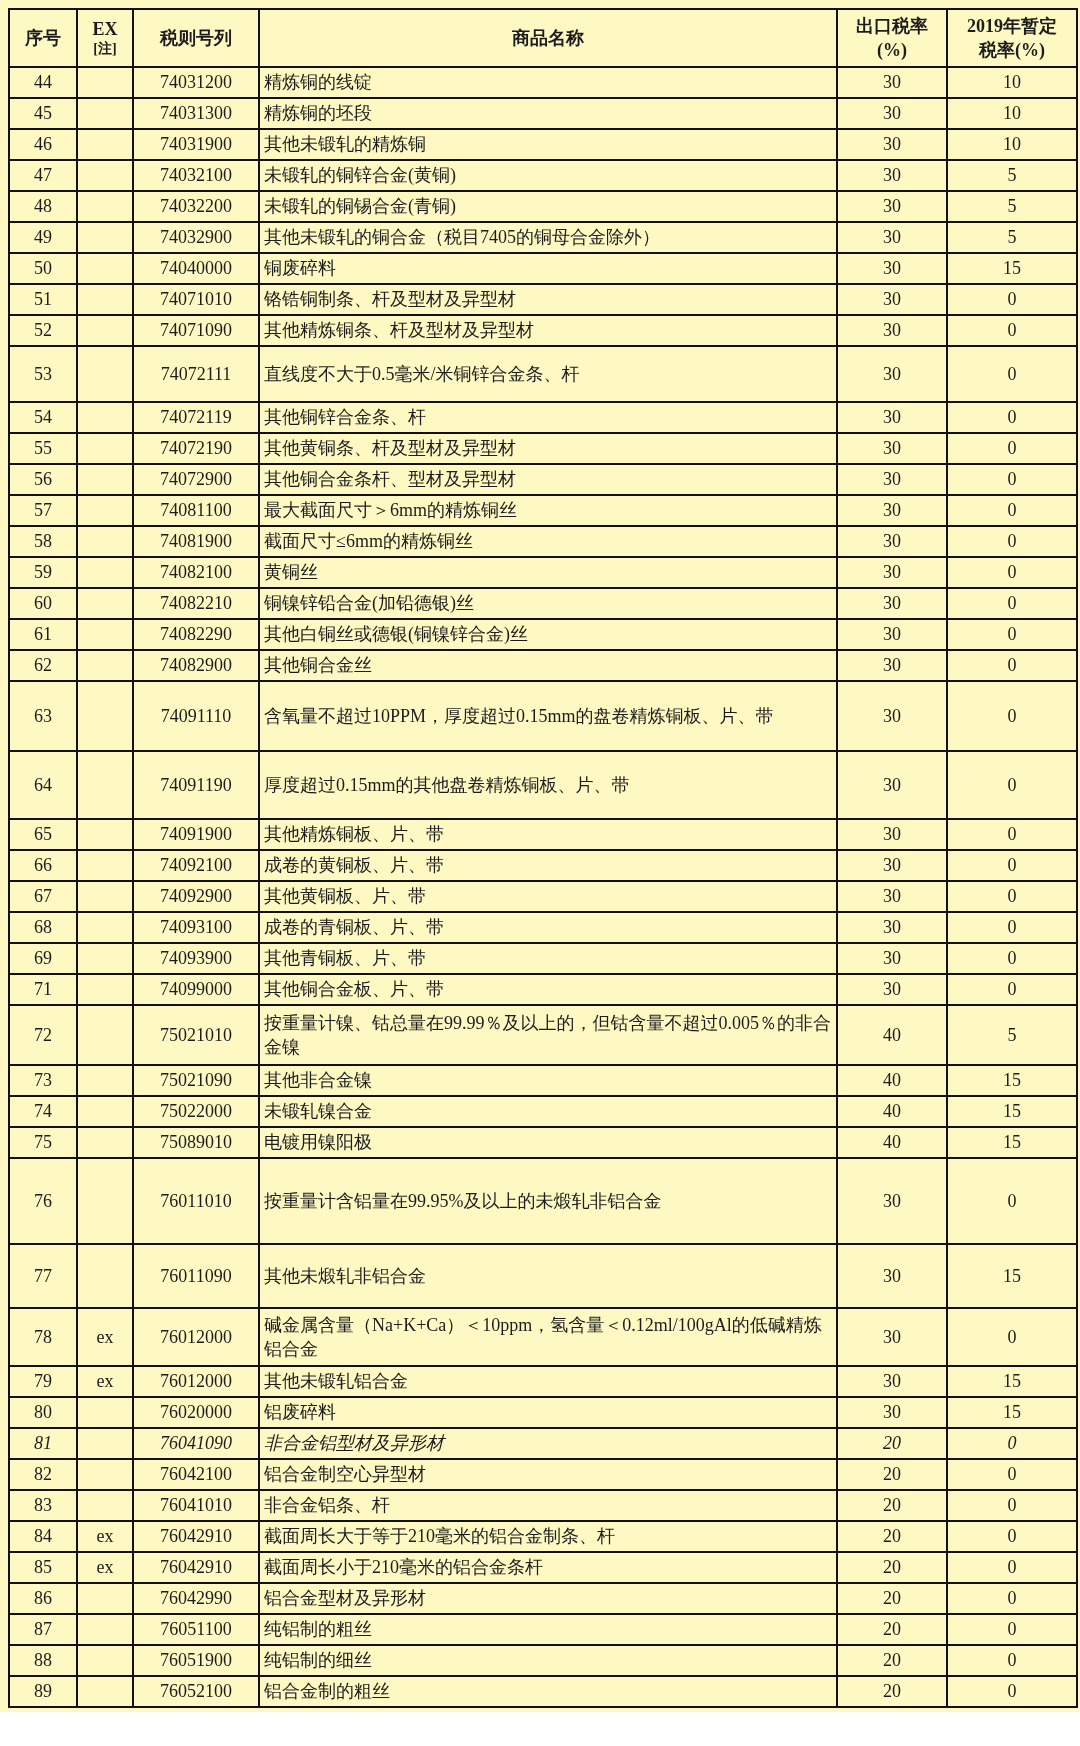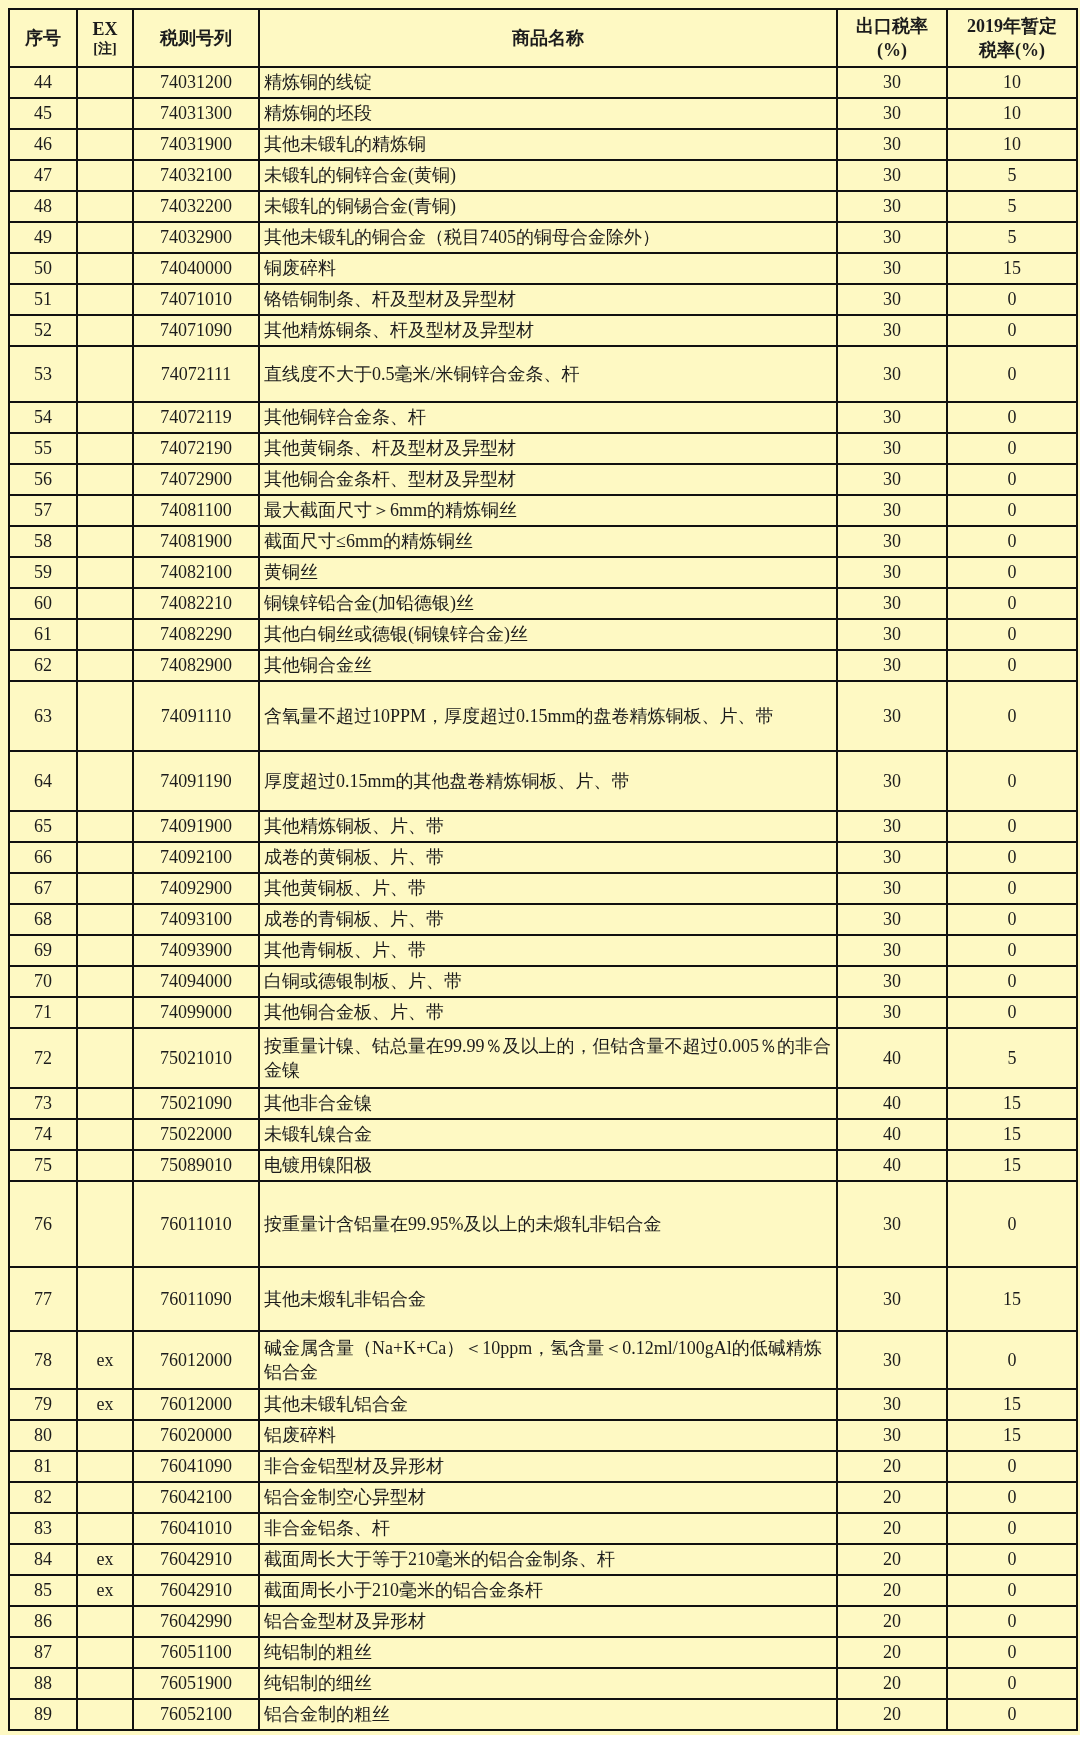--- a/index.html
+++ b/index.html
@@ -232,21 +232,21 @@
           <td class="c-center">0</td>
         </tr>
         <tr style="height: 70px;">
           <td class="c-center">63</td>
           <td class="c-center"></td>
           <td class="c-center">74091110</td>
           <td class="c-name">含氧量不超过10PPM，厚度超过0.15mm的盘卷精炼铜板、片、带</td>
           <td class="c-center">30</td>
           <td class="c-center">0</td>
         </tr>
-        <tr style="height: 60px;">
+        <tr style="height: 68px;">
           <td class="c-center">64</td>
           <td class="c-center"></td>
           <td class="c-center">74091190</td>
           <td class="c-name">厚度超过0.15mm的其他盘卷精炼铜板、片、带</td>
           <td class="c-center">30</td>
           <td class="c-center">0</td>
         </tr>
         <tr style="height: 31px;">
           <td class="c-center">65</td>
           <td class="c-center"></td>
@@ -277,28 +277,20 @@
           <td class="c-center">74093100</td>
           <td class="c-name">成卷的青铜板、片、带</td>
           <td class="c-center">30</td>
           <td class="c-center">0</td>
         </tr>
         <tr style="height: 31px;">
           <td class="c-center">69</td>
           <td class="c-center"></td>
           <td class="c-center">74093900</td>
           <td class="c-name">其他青铜板、片、带</td>
-          <td class="c-center">30</td>
-          <td class="c-center">0</td>
-        </tr>
-        <tr style="height: 31px;">
-          <td class="c-center">70</td>
-          <td class="c-center"></td>
-          <td class="c-center">74094000</td>
-          <td class="c-name">白铜或德银制板、片、带</td>
           <td class="c-center">30</td>
           <td class="c-center">0</td>
         </tr>
         <tr style="height: 31px;">
           <td class="c-center">71</td>
           <td class="c-center"></td>
           <td class="c-center">74099000</td>
           <td class="c-name">其他铜合金板、片、带</td>
           <td class="c-center">30</td>
           <td class="c-center">0</td>
@@ -368,21 +360,21 @@
           <td class="c-center">15</td>
         </tr>
         <tr style="height: 31px;">
           <td class="c-center">80</td>
           <td class="c-center"></td>
           <td class="c-center">76020000</td>
           <td class="c-name">铝废碎料</td>
           <td class="c-center">30</td>
           <td class="c-center">15</td>
         </tr>
-        <tr style="height: 31px;">
+        <tr style="height: 31px; font-style: italic;">
           <td class="c-center">81</td>
           <td class="c-center"></td>
           <td class="c-center">76041090</td>
           <td class="c-name">非合金铝型材及异形材</td>
           <td class="c-center">20</td>
           <td class="c-center">0</td>
         </tr>
         <tr style="height: 31px;">
           <td class="c-center">82</td>
           <td class="c-center"></td>

